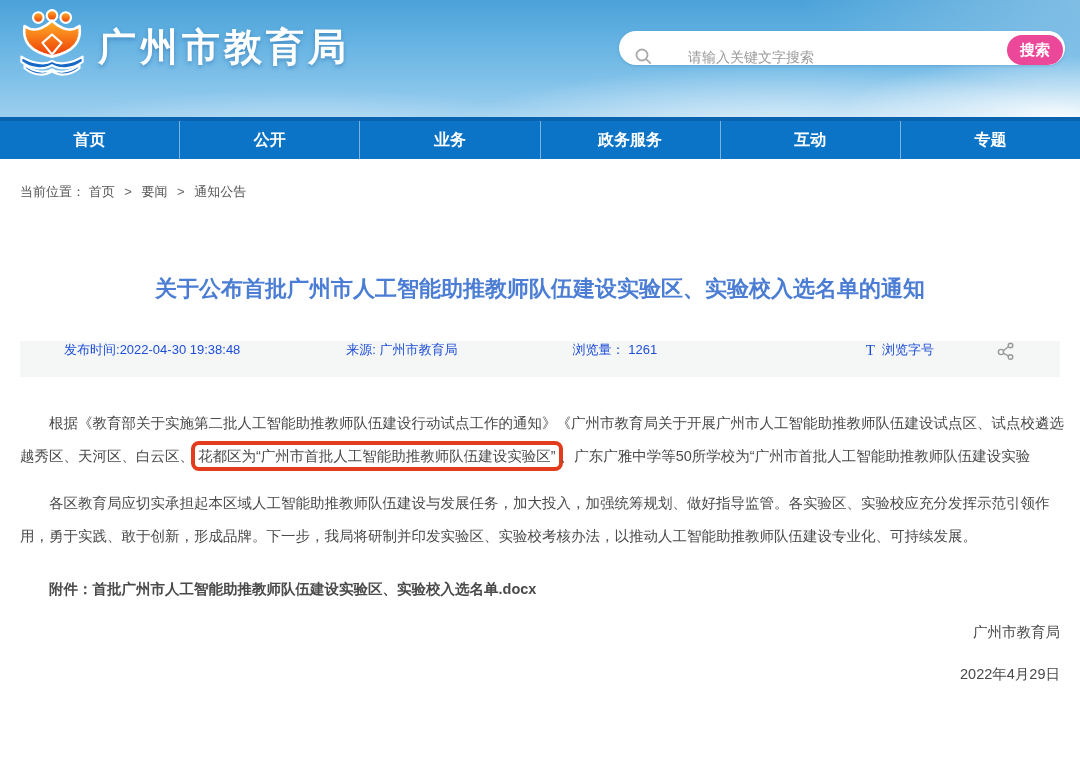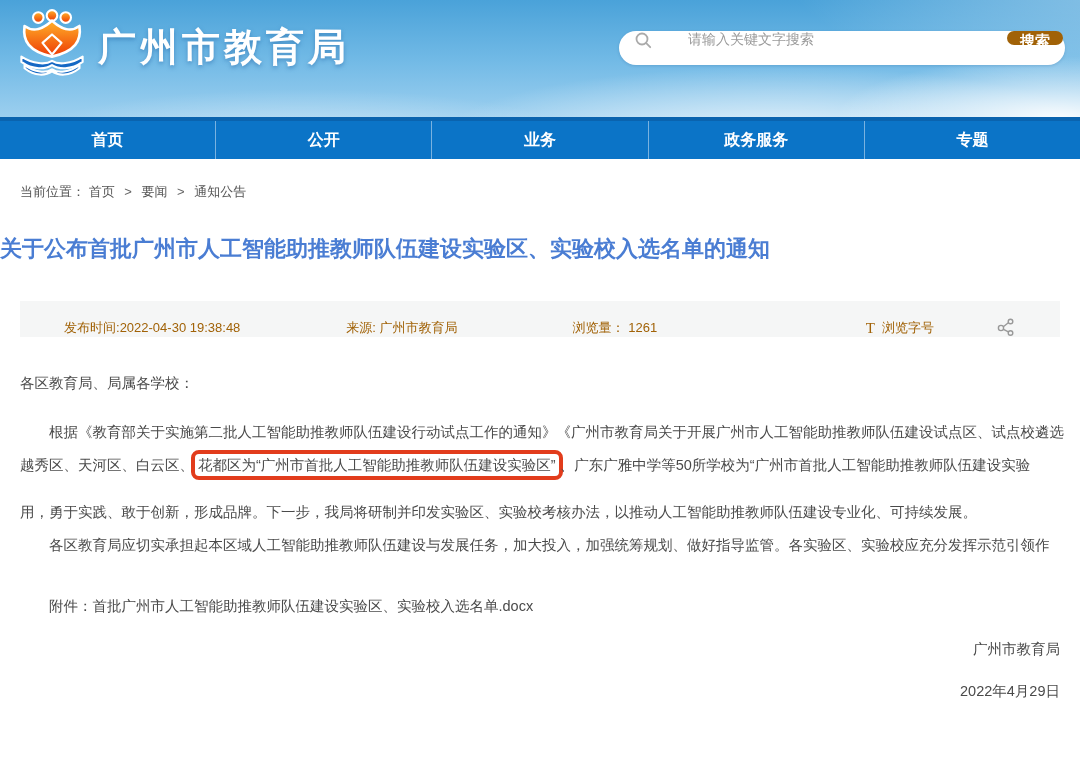--- a/index.html
+++ b/index.html
@@ -21,77 +21,77 @@
       linear-gradient(180deg,#4aa2d9 0%,#72bae6 52%,#9ccfef 100%);
   }
   .logo{position:absolute;left:14px;top:9px;width:76px;height:72px;}
   .site-title{
     position:absolute;left:98px;top:22px;
     font-size:38px;font-weight:bold;color:#ffffff;letter-spacing:4px;
     text-shadow:0 2px 4px rgba(38,104,168,.55);
   }
   .search-bar{
     position:absolute;top:31px;right:15px;width:446px;height:34px;
-    background:#fff;border-radius:17px;display:flex;align-items:flex-start;
+    background:#fff;border-radius:17px;display:flex;align-items:flex-end;
     box-shadow:0 1px 3px rgba(0,60,120,.18);
   }
   .search-icon{margin-left:15px;display:flex;}
   .search-input{
     flex:1;border:0;outline:none;background:transparent;
     font-size:14px;color:#333;padding:0 8px 0 36px;
     font-family:"Liberation Sans","DejaVu Sans",sans-serif;
   }
   .search-input::placeholder{color:#9a9a9a;}
   .search-button{
-    width:56px;height:14px;margin-right:2px;border:0;border-radius:15px;
-    background:#a16207;color:#fff;font-size:15px;font-weight:bold;cursor:pointer;
+    width:56px;height:30px;margin-right:2px;border:0;border-radius:15px;
+    background:#ec4899;color:#fff;font-size:15px;font-weight:bold;cursor:pointer;
     font-family:"Liberation Sans","DejaVu Sans",sans-serif;
   }
 
   
   .nav{display:flex;height:38px;background:#0b74c7;border-top:4px solid #0a63ae;}
   .nav-item{
     flex:1;display:flex;align-items:center;justify-content:center;
     color:#fff;font-size:16px;font-weight:bold;cursor:pointer;
   }
   .nav-item + .nav-item{border-left:1px solid rgba(255,255,255,.45);}
 
   
   .breadcrumb{margin:24px 0 8px 20px;font-size:13px;color:#555;}
   .breadcrumb .sep{margin:0 6px;color:#666;}
   .crumb-link{cursor:pointer;}
 
   
   .article-title{
-    margin-top:32px;
+    margin-top:72px;text-align:center;
     font-size:22px;font-weight:bold;color:#4a7dd3;line-height:32px;
   }
   .meta-bar{
     margin:36px 20px 0;height:36px;background:#f5f6f6;
-    display:flex;align-items:flex-end;font-size:13px;color:#a16207;
+    display:flex;align-items:flex-start;font-size:13px;color:#1d4ed8;
   }
   .meta-time{margin-left:44px;}
   .meta-source{margin-left:106px;}
   .meta-views{margin-left:115px;}
   .meta-fontsize{margin-left:auto;display:flex;align-items:center;gap:7px;cursor:pointer;}
   .t-glyph{font-family:"Liberation Serif","DejaVu Serif",serif;font-size:15px;}
   .meta-share{margin:0 44px 0 62px;display:flex;cursor:pointer;}
 
   
   .content{margin:30px 20px 0;font-size:14.5px;color:#4a4a4a;}
   .greeting{line-height:26px;}
   .para{margin-top:16px;}
   .para2{margin-top:14px;}
   .line{line-height:33px;white-space:nowrap;}
   .indent{padding-left:29px;}
   .hl-box{
     border:4px solid #e23c1c;border-radius:8px;
     padding:3px 3px;margin:0 -3px;
   }
-  .attachment{margin-top:28px;padding-left:29px;line-height:33px;white-space:nowrap;}
+  .attachment{margin-top:20px;padding-left:29px;line-height:33px;white-space:nowrap;font-weight:bold;}
   .signature{text-align:right;margin:16px 20px 0 0;font-size:14.5px;color:#4a4a4a;}
   .signature .org{line-height:20px;}
   .signature .date{margin-top:22px;line-height:20px;}
 </style>
 </head>
 <body>
 
 <div class="page">
 
   <div class="header">
@@ -123,20 +123,21 @@
       <input class="search-input" type="text" value="" placeholder="请输入关键文字搜索" style="">
       <button class="search-button">搜索</button>
     </div>
   </div>
 
   <div class="nav">
     <div class="nav-item">首页</div>
     <div class="nav-item">公开</div>
     <div class="nav-item">业务</div>
     <div class="nav-item">政务服务</div>
+    <div class="nav-item">互动</div>
     <div class="nav-item">专题</div>
   </div>
 
   <div class="breadcrumb">
     <span>当前位置：</span>
     <span class="crumb-link">首页</span>
     <span class="sep">&gt;</span>
     <span class="crumb-link">要闻</span>
     <span class="sep">&gt;</span>
     <span class="crumb-link">通知公告</span>
@@ -165,32 +166,31 @@
         <circle cx="14.5" cy="4.5" r="2.3"></circle>
         <circle cx="5" cy="11" r="2.6"></circle>
         <circle cx="14.5" cy="16" r="2.3"></circle>
         <line x1="7.3" y1="9.7" x2="12.3" y2="5.7"></line>
         <line x1="7.5" y1="12.3" x2="12.4" y2="14.9"></line>
       </svg>
     </span>
   </div>
 
   <div class="content">
-    <div class="greeting line">各区教育局、局属各学校：</div>
 
     <div class="para">
       <div class="line indent">根据《教育部关于实施第二批人工智能助推教师队伍建设行动试点工作的通知》《广州市教育局关于开展广州市人工智能助推教师队伍建设试点区、试点校遴选</div>
       <div class="line">
         <span>越秀区、天河区、白云区、</span><span class="hl-box">花都区为“广州市首批人工智能助推教师队伍建设实验区”</span><span>、广东广雅中学等50所学校为“广州市首批人工智能助推教师队伍建设实验</span>
       </div>
     </div>
 
     <div class="para para2">
+      <div class="line indent">各区教育局应切实承担起本区域人工智能助推教师队伍建设与发展任务，加大投入，加强统筹规划、做好指导监管。各实验区、实验校应充分发挥示范引领作</div>
       <div class="line">用，勇于实践、敢于创新，形成品牌。下一步，我局将研制并印发实验区、实验校考核办法，以推动人工智能助推教师队伍建设专业化、可持续发展。</div>
-      <div class="line indent">各区教育局应切实承担起本区域人工智能助推教师队伍建设与发展任务，加大投入，加强统筹规划、做好指导监管。各实验区、实验校应充分发挥示范引领作</div>
     </div>
 
     <div class="attachment">
       <span>附件：</span><span>首批广州市人工智能助推教师队伍建设实验区、实验校入选名单.docx</span>
     </div>
   </div>
 
   <div class="signature">
     <div class="org">广州市教育局</div>
     <div class="date">2022年4月29日</div>

